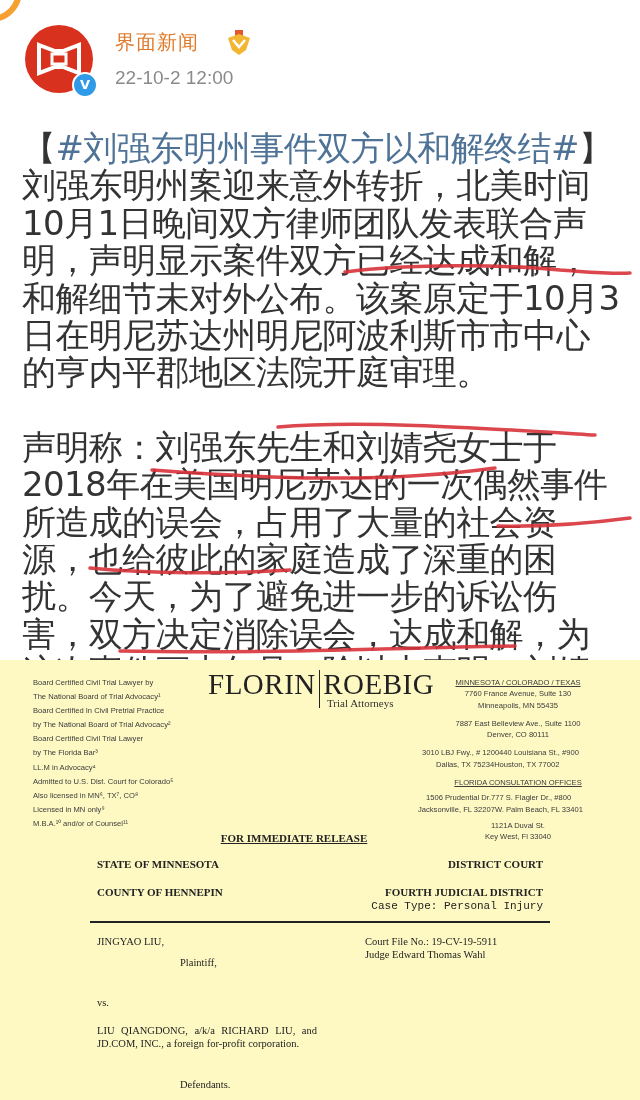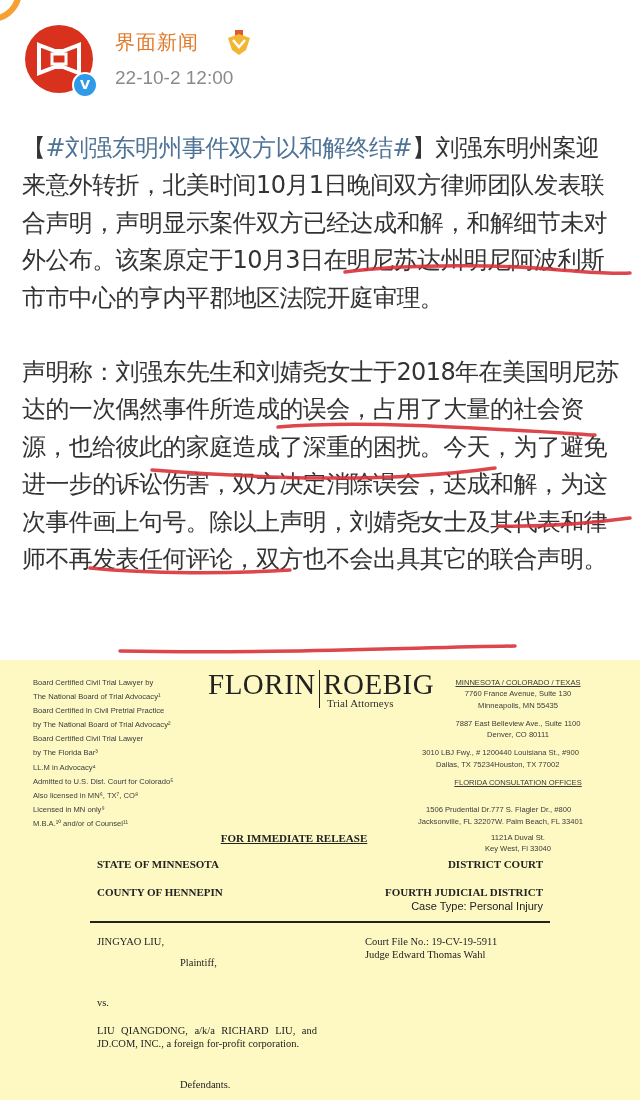--- a/index.html
+++ b/index.html
@@ -28,21 +28,21 @@
     position: absolute; left: 90px; top: 4px; font-size: 20px; color: #e07a2a;
     font-family: "DejaVu Sans", sans-serif; letter-spacing: 1px;
   }
   .medal { position: absolute; left: 201px; top: 5px; }
   .timestamp {
     position: absolute; left: 90px; top: 42px; font-size: 19px; color: #8a8a8a;
     font-family: "Liberation Sans", sans-serif;
   }
   .post-body {
     position: absolute; left: 22px; top: 130px; width: 600px;
-    font-size: 24px; line-height: 37.4px; color: #333;
+    font-size: 34px; line-height: 37.4px; color: #333;
     font-family: "DejaVu Sans", sans-serif; letter-spacing: -0.6px;
   }
   .post-body p { margin: 0; }
   .post-body p + p { margin-top: 37px; }
   .hashtag { color: #4f7396; }
   .redline { position: absolute; pointer-events: none; }
   .doc {
     position: absolute; left: 0; top: 660px; width: 640px; height: 440px;
     background: #fef9c3;
   }
@@ -67,21 +67,21 @@
   .doc-right .two { display: flex; justify-content: flex-start; padding: 0 4px; }
   .release {
     position: absolute; left: 0; width: 588px; top: 172px; text-align: center; font-family: "Liberation Serif", serif;
     font-weight: bold; font-size: 11px; color: #222; text-decoration: underline;
   }
   .caption-row {
     position: absolute; left: 97px; width: 446px; font-family: "Liberation Serif", serif; font-weight: bold;
     font-size: 11px; color: #222; display: flex; justify-content: space-between;
   }
   .case-type {
-    position: absolute; right: 97px; top: 240px; font-family: Liberation Sans, sans-serif; font-size: 11px; color: #222;
+    position: absolute; right: 97px; top: 240px; font-family: Liberation Mono, monospace; font-size: 11px; color: #222;
   }
   .rule { position: absolute; left: 90px; top: 261px; width: 460px; height: 2px; background: #222; }
   .party {
     position: absolute; font-family: "Liberation Serif", serif; font-size: 10.5px; color: #222; line-height: 13px;
   }
   .defendant-block { left: 97px; top: 364px; width: 220px; text-align: justify; }
 </style>
 </head>
 <body>
 
@@ -149,21 +149,21 @@
     <div class="two">
         <span>3010 LBJ Fwy., # 1200</span>
         <span>440 Louisiana St., #900</span>
       </div>
     <div class="two" style="padding:0 14px 0 18px">
         <span>Dallas, TX 75234</span>
         <span>Houston, TX 77002</span>
       </div>
     <div class="gap"></div>
     <div class="u">FLORIDA CONSULTATION OFFICES</div>
-    <div class="two" style="padding:16px 12px 0 8px">
+    <div class="two" style="padding:4px 12px 0 8px">
         <span>1506 Prudential Dr.</span>
         <span>777 S. Flagler Dr., #800</span>
       </div>
     <div class="two" style="padding:0 0 0 0">
         <span>Jacksonville, FL 32207</span>
         <span>W. Palm Beach, FL 33401</span>
       </div>
     <div class="gap" style="height:5px"></div>
     <div>1121A Duval St.</div>
     <div>Key West, Fl 33040</div>

